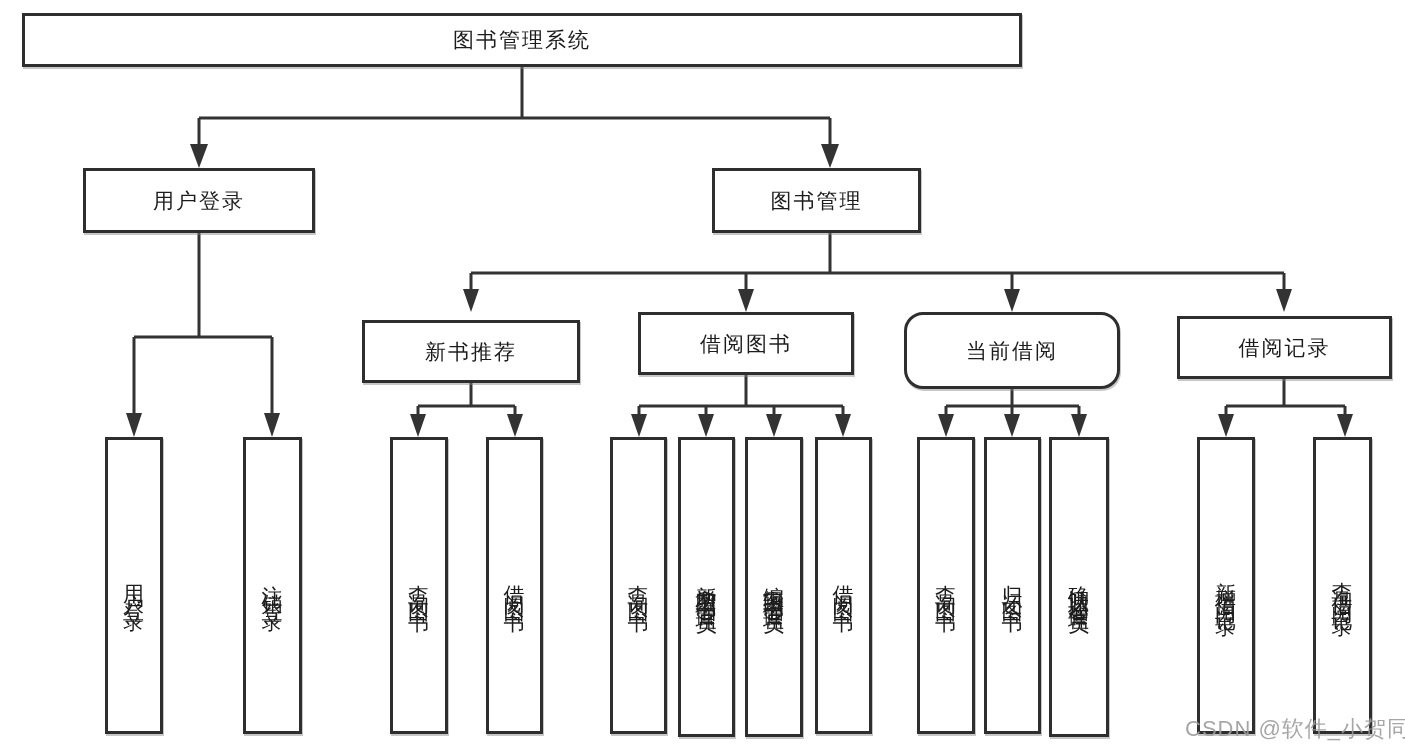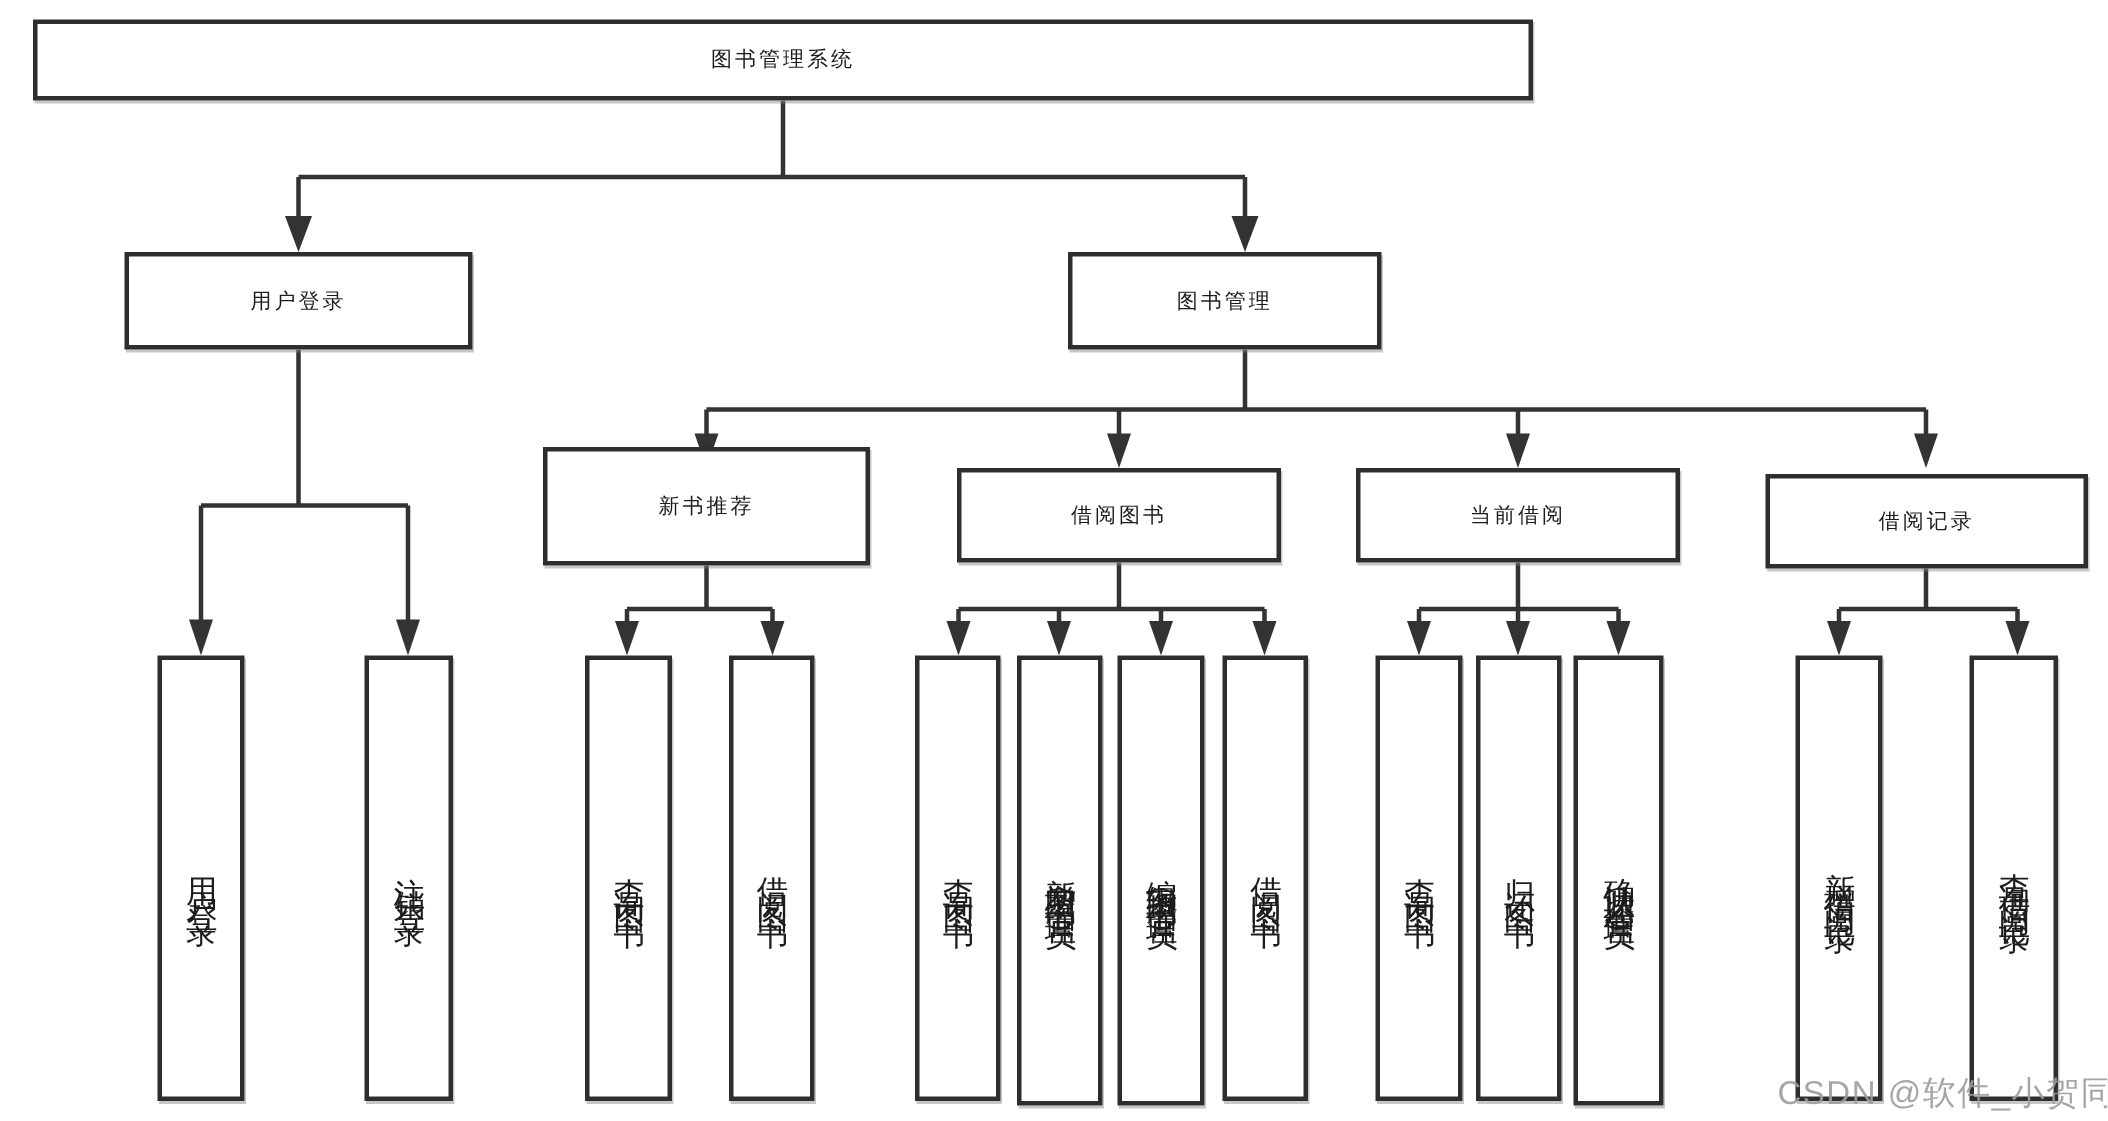--- a/index.html
+++ b/index.html
@@ -21,21 +21,21 @@
     box-sizing: border-box;
     background: #ffffff;
     border: 3px solid #2e2e2e;
     box-shadow: 1px 2px 0 rgba(130,130,130,0.45);
     display: flex;
     align-items: center;
     justify-content: center;
     z-index: 2;
   }
   .h-label {
-    font-size: 14px;
+    font-size: 21px;
     letter-spacing: 2px;
     color: #1c1c1c;
     white-space: nowrap;
   }
   .v-label {
     writing-mode: vertical-rl;
     text-orientation: mixed;
     font-size: 21px;
     color: #1c1c1c;
     line-height: 1;
@@ -107,27 +107,27 @@
     <span class="h-label">图书管理系统</span>
   </div>
 
   <div class="node" style="left:83px; top:168px; width:232px; height:65px;">
     <span class="h-label">用户登录</span>
   </div>
   <div class="node" style="left:712px; top:168px; width:209px; height:65px;">
     <span class="h-label">图书管理</span>
   </div>
 
-  <div class="node" style="left:362px; top:298px; width:218px; height:79px;">
+  <div class="node" style="left:362px; top:320px; width:218px; height:63px;">
     <span class="h-label">新书推荐</span>
   </div>
   <div class="node" style="left:638px; top:312px; width:216px; height:63px;">
     <span class="h-label">借阅图书</span>
   </div>
-  <div class="node" style="left:904px; top:312px; width:216px; height:63px;">
+  <div class="node" style="left:904px; top:312px; width:216px; height:77px;border-radius:19px;">
     <span class="h-label">当前借阅</span>
   </div>
   <div class="node" style="left:1177px; top:316px; width:215px; height:63px;">
     <span class="h-label">借阅记录</span>
   </div>
 
   <div class="node" style="left:105px; top:437px; width:58px; height:297px;">
     <span class="v-label v-spaced">用户登录</span>
   </div>
   <div class="node" style="left:243px; top:437px; width:59px; height:297px;">

